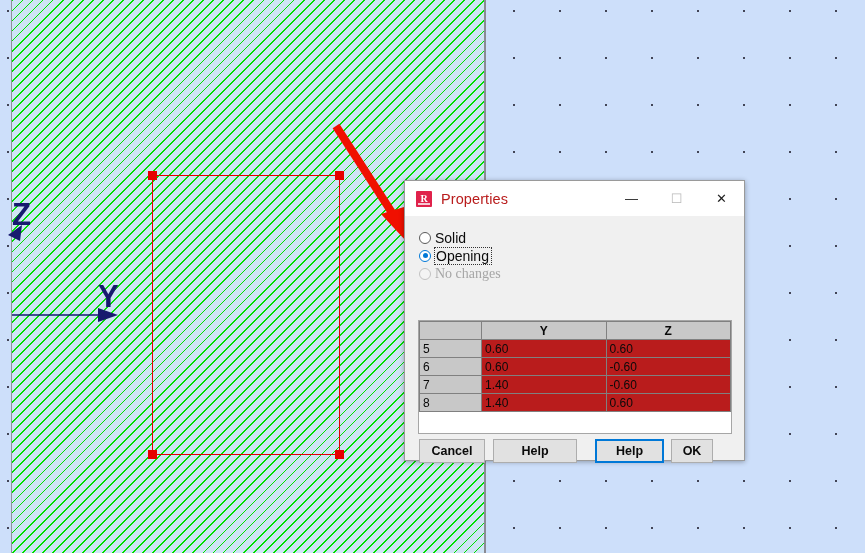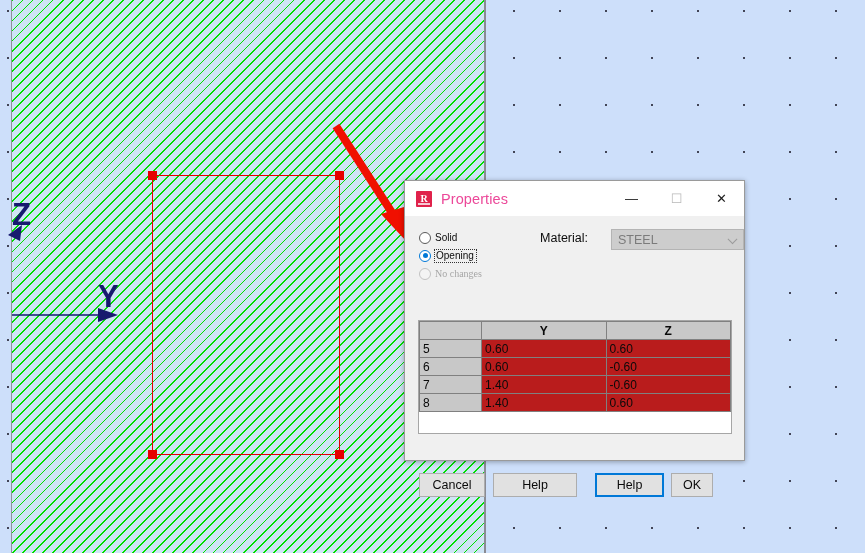--- a/index.html
+++ b/index.html
@@ -71,21 +71,21 @@
     width:16px;height:16px;margin-left:11px;margin-right:9px;
     background:#e0224b;border-radius:1px;position:relative;
     display:flex;align-items:center;justify-content:center;
     color:#ffffff;font-size:10px;font-weight:bold;line-height:1;
     font-family:"Liberation Serif", serif;
   }
   .app-icon::after{
     content:"";position:absolute;left:2px;right:2px;bottom:2px;height:2px;
     background:rgba(255,255,255,.75);
   }
-  .title-text{font-size:14.5px;color:#ec4899;letter-spacing:.1px;}
+  .title-text{font-size:14.5px;color:#b91c1c;letter-spacing:.1px;}
   .win-btns{margin-left:auto;display:flex;height:35px;}
   .win-btn{
     width:45px;height:35px;display:flex;align-items:center;justify-content:center;
     font-size:13px;color:#1b1b1b;
   }
   .win-btn.dim{color:#b9b9b9;}
 
   .dlg-body{padding:0;position:relative;height:245px;}
 
   
@@ -96,21 +96,21 @@
     width:12px;height:12px;border-radius:50%;border:1px solid #5a5a5a;
     background:#fff;box-sizing:border-box;position:relative;flex:0 0 auto;
     margin-right:4px;
   }
   .rdo.on{border-color:#0078d7;}
   .rdo.on::after{
     content:"";position:absolute;left:2.5px;top:2.5px;width:5px;height:5px;
     border-radius:50%;background:#0078d7;
   }
   .rdo.off-dis{border-color:#c2c2c2;background:#f4f4f4;}
-  .rlabel{font-size:10px;color:#0b0b0b;line-height:1;}
+  .rlabel{font-size:14px;color:#0b0b0b;line-height:1;}
   .rlabel.dis{color:#a6a6a6;font-family:Liberation Serif, serif;}
   .focus-box{outline:1px dotted #333;outline-offset:0px;padding:1px 2px 1px 1px;}
 
   .mat-wrap{margin-left:34px;display:flex;align-items:flex-start;}
   .mat-label{font-size:12.5px;color:#0b0b0b;margin-top:2px;}
   .mat-select{
     margin-left:23px;width:133px;height:21px;
     background:#cdcdcd;border:1px solid #b4b4b4;box-sizing:border-box;
     display:flex;align-items:center;color:#7b7b7b;font-size:12.5px;
     padding-left:6px;position:relative;
@@ -130,21 +130,21 @@
   table.grid th, table.grid td{
     border:1px solid #808080;height:18px;padding:0 3px;
     font-weight:normal;color:#0a0a0a;box-sizing:border-box;
   }
   table.grid th{background:#c8c8c8;text-align:center;font-weight:bold;font-size:12px;}
   table.grid th.corner{width:62px;}
   td.rowhdr{background:#c8c8c8;text-align:left;width:62px;}
   td.val{background:#b91c1c;text-align:left;}
 
   
-  .btnbar{position:absolute;left:0;top:258px;width:100%;height:38px;}
+  .btnbar{position:absolute;left:0;top:224px;width:100%;height:38px;font-weight:bold;}
   .btn{
     position:absolute;height:24px;background:#e1e1e1;border:1px solid #adadad;
     font-size:12.5px;color:#0b0b0b;display:flex;align-items:center;justify-content:center;
     box-sizing:border-box;cursor:default;
   }
   .btn.default{border:2px solid #0078d7;}
   #btn-cancel{left:14px;top:-2px;width:66px;}
   #btn-help{left:88px;top:-2px;width:84px;}
   #btn-apply{left:190px;top:-2px;width:69px;}
   #btn-ok{left:266px;top:-2px;width:42px;}
@@ -208,27 +208,20 @@
         <div class="radio-line">
           <span class="rdo on"></span>
           <span class="rlabel focus-box">Opening</span>
         </div>
         <div class="radio-line">
           <span class="rdo off-dis"></span>
           <span class="rlabel dis">No changes</span>
         </div>
       </div>
 
-      <div class="mat-wrap">
-        <span class="mat-label">Material:</span>
-        <div class="mat-select">
-          <span>STEEL</span>
-          <span class="mat-chev"></span>
-        </div>
-      </div>
     </div>
 
     <div class="grid-wrap">
       <table class="grid">
         <thead>
           <tr>
             <th class="corner"></th>
             <th>Y</th>
             <th>Z</th>
           </tr>

